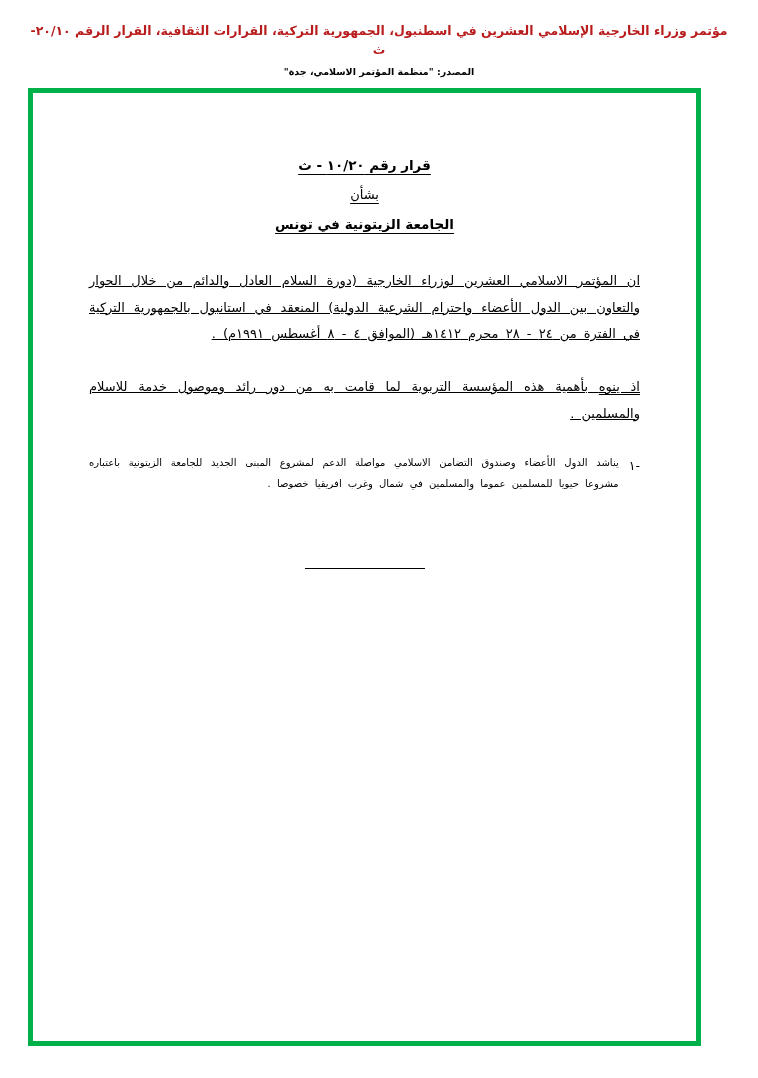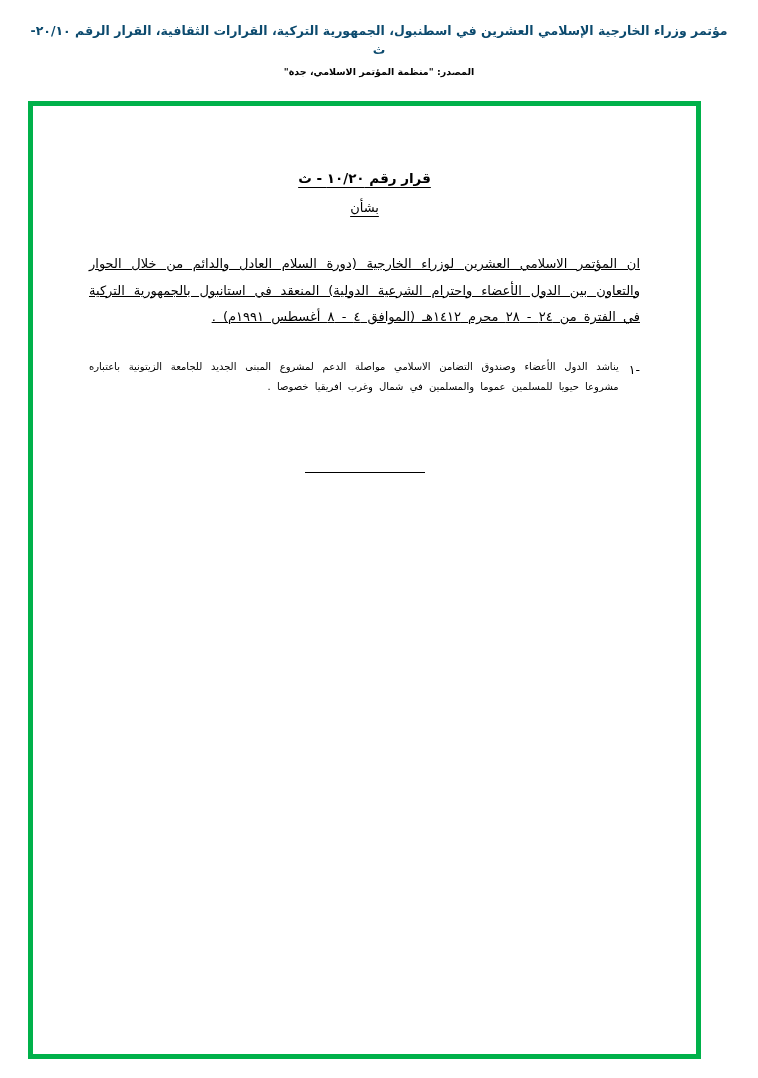--- a/index.html
+++ b/index.html
@@ -19,40 +19,39 @@
   
   .doc-header {
     padding: 22px 30px 0 30px;
     text-align: center;
   }
   .doc-header-title {
     font-size: 12.5px;
     font-weight: bold;
     line-height: 1.5;
     letter-spacing: 0px;
-    color: #0c4a6e;
+    color: #b91c1c;
   }
   .doc-header-source {
     font-size: 9.5px;
     font-weight: bold;
     margin-top: 6px;
     color: #000;
   }
 
   
   .page-frame {
     position: absolute;
     left: 28px;
     top: 88px;
     width: 673px;
     height: 958px;
     border: 5px solid #00b14a;
     box-sizing: border-box;
     background: #ffffff;
-    margin-top: 13px;
   }
 
   .page-inner {
     padding: 46px 56px 0 56px;
     box-sizing: border-box;
     height: 100%;
   }
 
   
   .title-block {
@@ -145,29 +144,34 @@
   <div class="doc-header-title">مؤتمر وزراء الخارجية الإسلامي العشرين في اسطنبول، الجمهورية التركية، القرارات الثقافية، القرار الرقم ٢٠/١٠-ث</div>
   <div class="doc-header-source">المصدر: "منظمة المؤتمر الاسلامي، جدة"</div>
 </div>
 
 <div class="page-frame">
   <div class="page-inner">
 
     <div class="title-block">
       <div class="title-line underline">قرار رقم ١٠/٢٠ - ث</div>
       <div class="title-sub underline">بشأن</div>
+      <div class="title-main underline">الجامعة الزيتونية في تونس</div>
     </div>
 
     <div class="body-block">
 
       <p class="para">
         <span>ان المؤتمر الاسلامي العشرين لوزراء الخارجية (دورة السلام العادل والدائم من خلال الحوار والتعاون بين الدول الأعضاء واحترام الشرعية الدولية) المنعقد في استانبول بالجمهورية التركية في الفترة من ٢٤ - ٢٨ محرم ١٤١٢هـ (الموافق ٤ - ٨ أغسطس ١٩٩١م) .</span>
       </p>
 
 
+      <p class="para">
+        <span class="lead">اذ ينوه</span>
+        <span>بأهمية هذه المؤسسة التربوية لما قامت به من دور رائد وموصول خدمة للاسلام والمسلمين .</span>
+      </p>
 
 
 
       <div class="clause">
         <div class="clause-num">-١</div>
         <div class="clause-text">
           <span class="lead">يناشد</span>
           <span>الدول الأعضاء وصندوق التضامن الاسلامي مواصلة الدعم لمشروع المبنى الجديد للجامعة الزيتونية باعتباره مشروعا حيويا للمسلمين عموما والمسلمين في شمال وغرب افريقيا خصوصا .</span>
         </div>
       </div>

